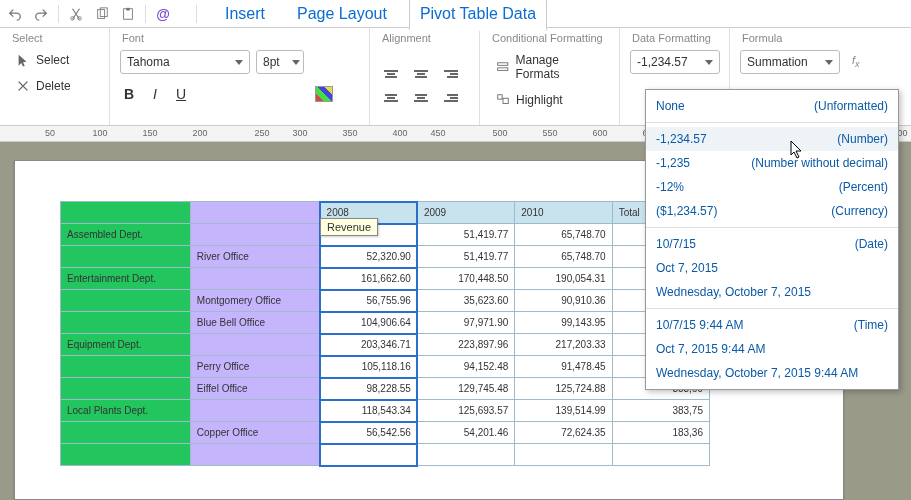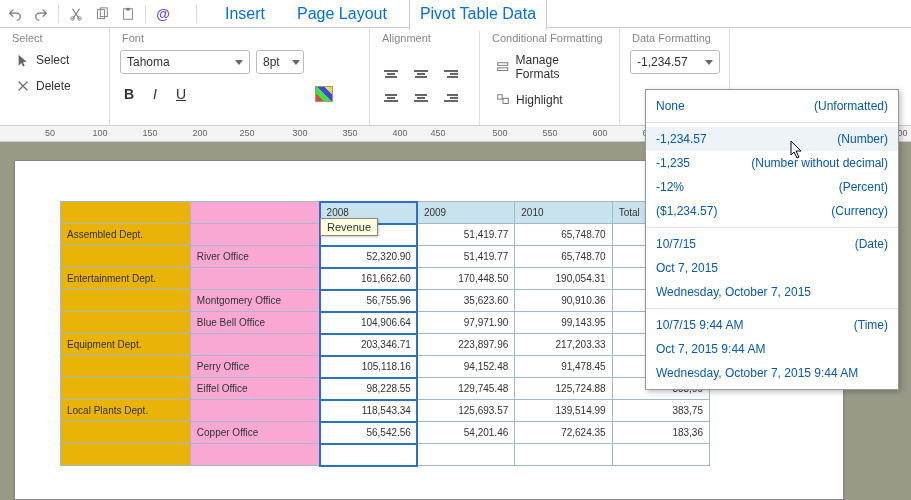--- a/index.html
+++ b/index.html
@@ -169,27 +169,27 @@
     padding: 4px 6px;
     height: 22px;
   }
   .pivot thead th {
     background: #c9e3ee;
     text-align: left;
     font-weight: normal;
     margin-top: 41px;
   }
   .pivot .row-hdr {
-    background: #eab308;
+    background: #22c55e;
     text-align: left;
     font-weight: normal;
     width: 120px;
   }
   .pivot .sub-hdr {
-    background: #f9a8d4;
+    background: #c4b5fd;
     text-align: left;
     font-weight: normal;
     width: 120px;
   }
   .pivot .num { text-align: right; width: 90px; }
   .pivot .sel-col { outline: 2px solid #2a6fc9; outline-offset: -1px; }
   .tooltip {
     position: absolute;
     background: #ffffe1;
     border: 1px solid #888;
@@ -402,28 +402,41 @@
     <div class="group-label">Data Formatting</div>
     <div class="group-body">
       <div class="select-wrap" style="width:90px">
         <span>-1,234.57</span>
         <span style="flex:1"></span>
           <span class="caret"></span>
       </div>
     </div>
   </div>
 
+  <div class="ribbon-group" style="flex:1;border-right:none">
+    <div class="group-label">Formula</div>
+    <div class="group-body">
+      <div style="display:flex;align-items:center;gap:4px">
+        <div class="select-wrap" style="width:100px">
+          <span>Summation</span>
+          <span style="flex:1"></span>
+            <span class="caret"></span>
+        </div>
+        <span class="fx-icon">f<sub>x</sub></span>
+      </div>
+    </div>
+  </div>
 </div>
 
 <div class="ruler" id="ruler">
     <span class="tick" style="left: 50px;">50</span>
     <span class="tick" style="left: 100px;">100</span>
     <span class="tick" style="left: 150px;">150</span>
     <span class="tick" style="left: 200px;">200</span>
-    <span class="tick" style="left: 247px;">250</span>
+    <span class="tick" style="left: 262px;">250</span>
     <span class="tick" style="left: 300px;">300</span>
     <span class="tick" style="left: 350px;">350</span>
     <span class="tick" style="left: 400px;">400</span>
     <span class="tick" style="left: 438px;">450</span>
     <span class="tick" style="left: 500px;">500</span>
     <span class="tick" style="left: 550px;">550</span>
     <span class="tick" style="left: 600px;">600</span>
     <span class="tick" style="left: 650px;">650</span>
     <span class="tick" style="left: 700px;">700</span>
     <span class="tick" style="left: 750px;">750</span>

